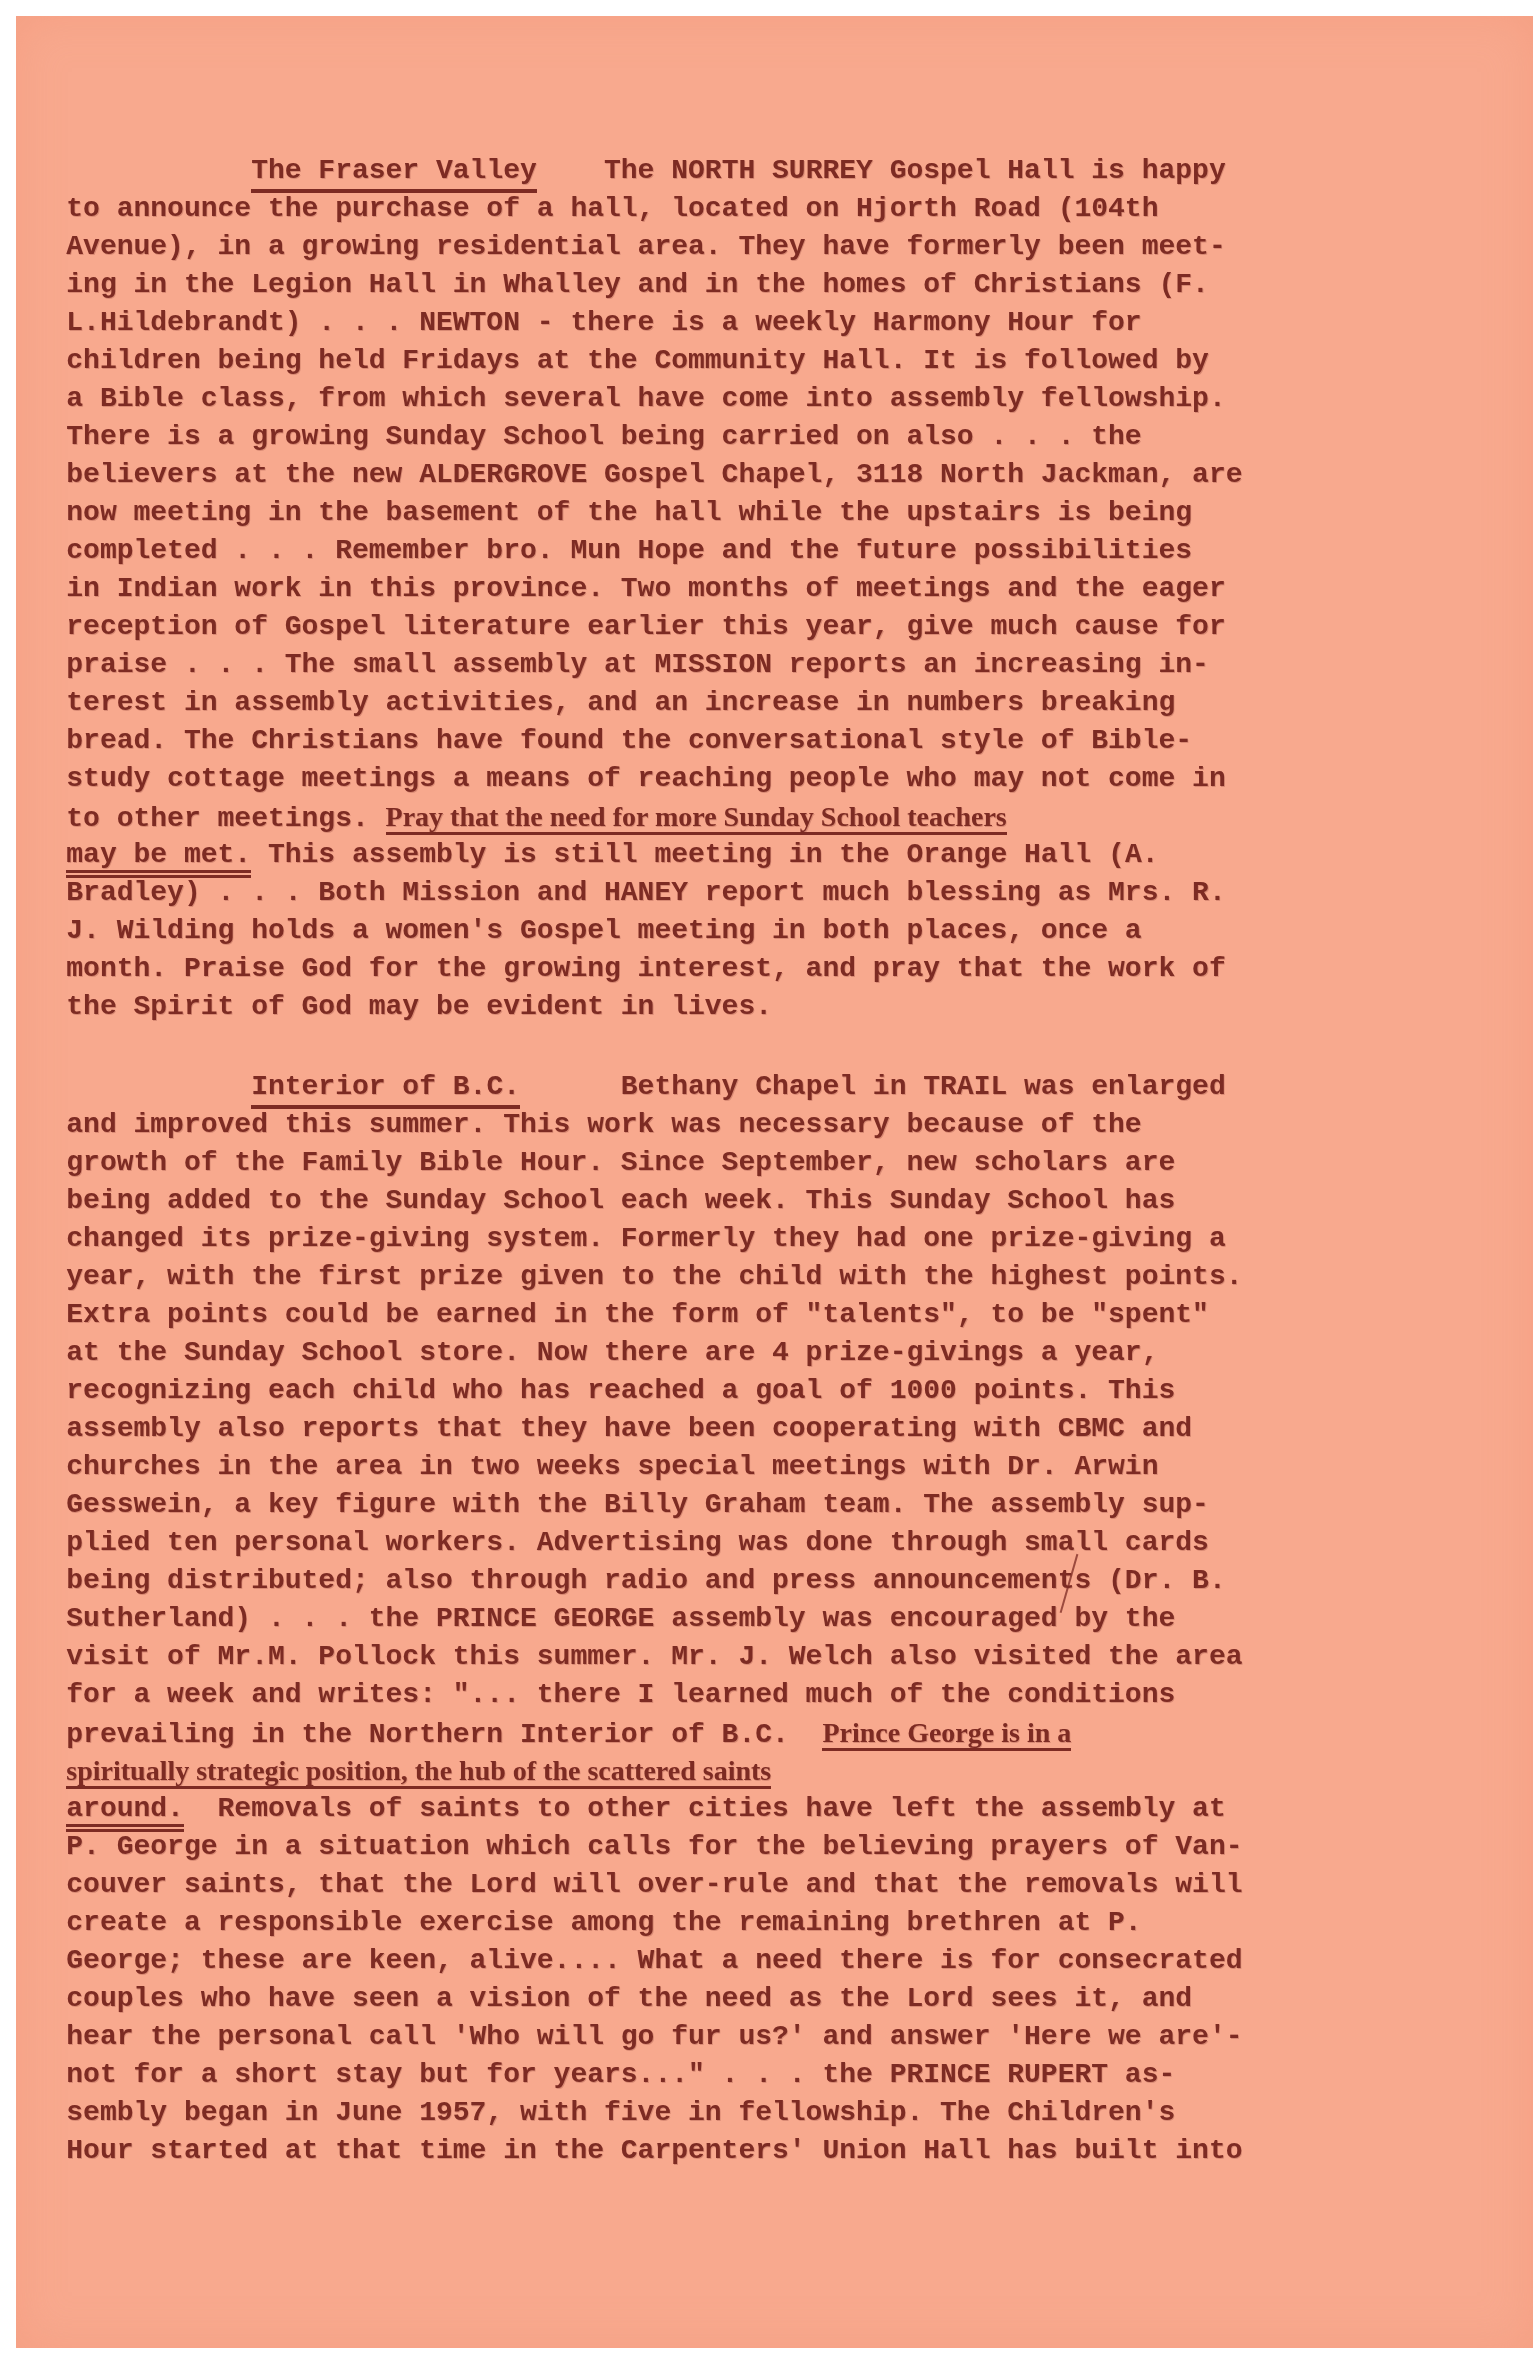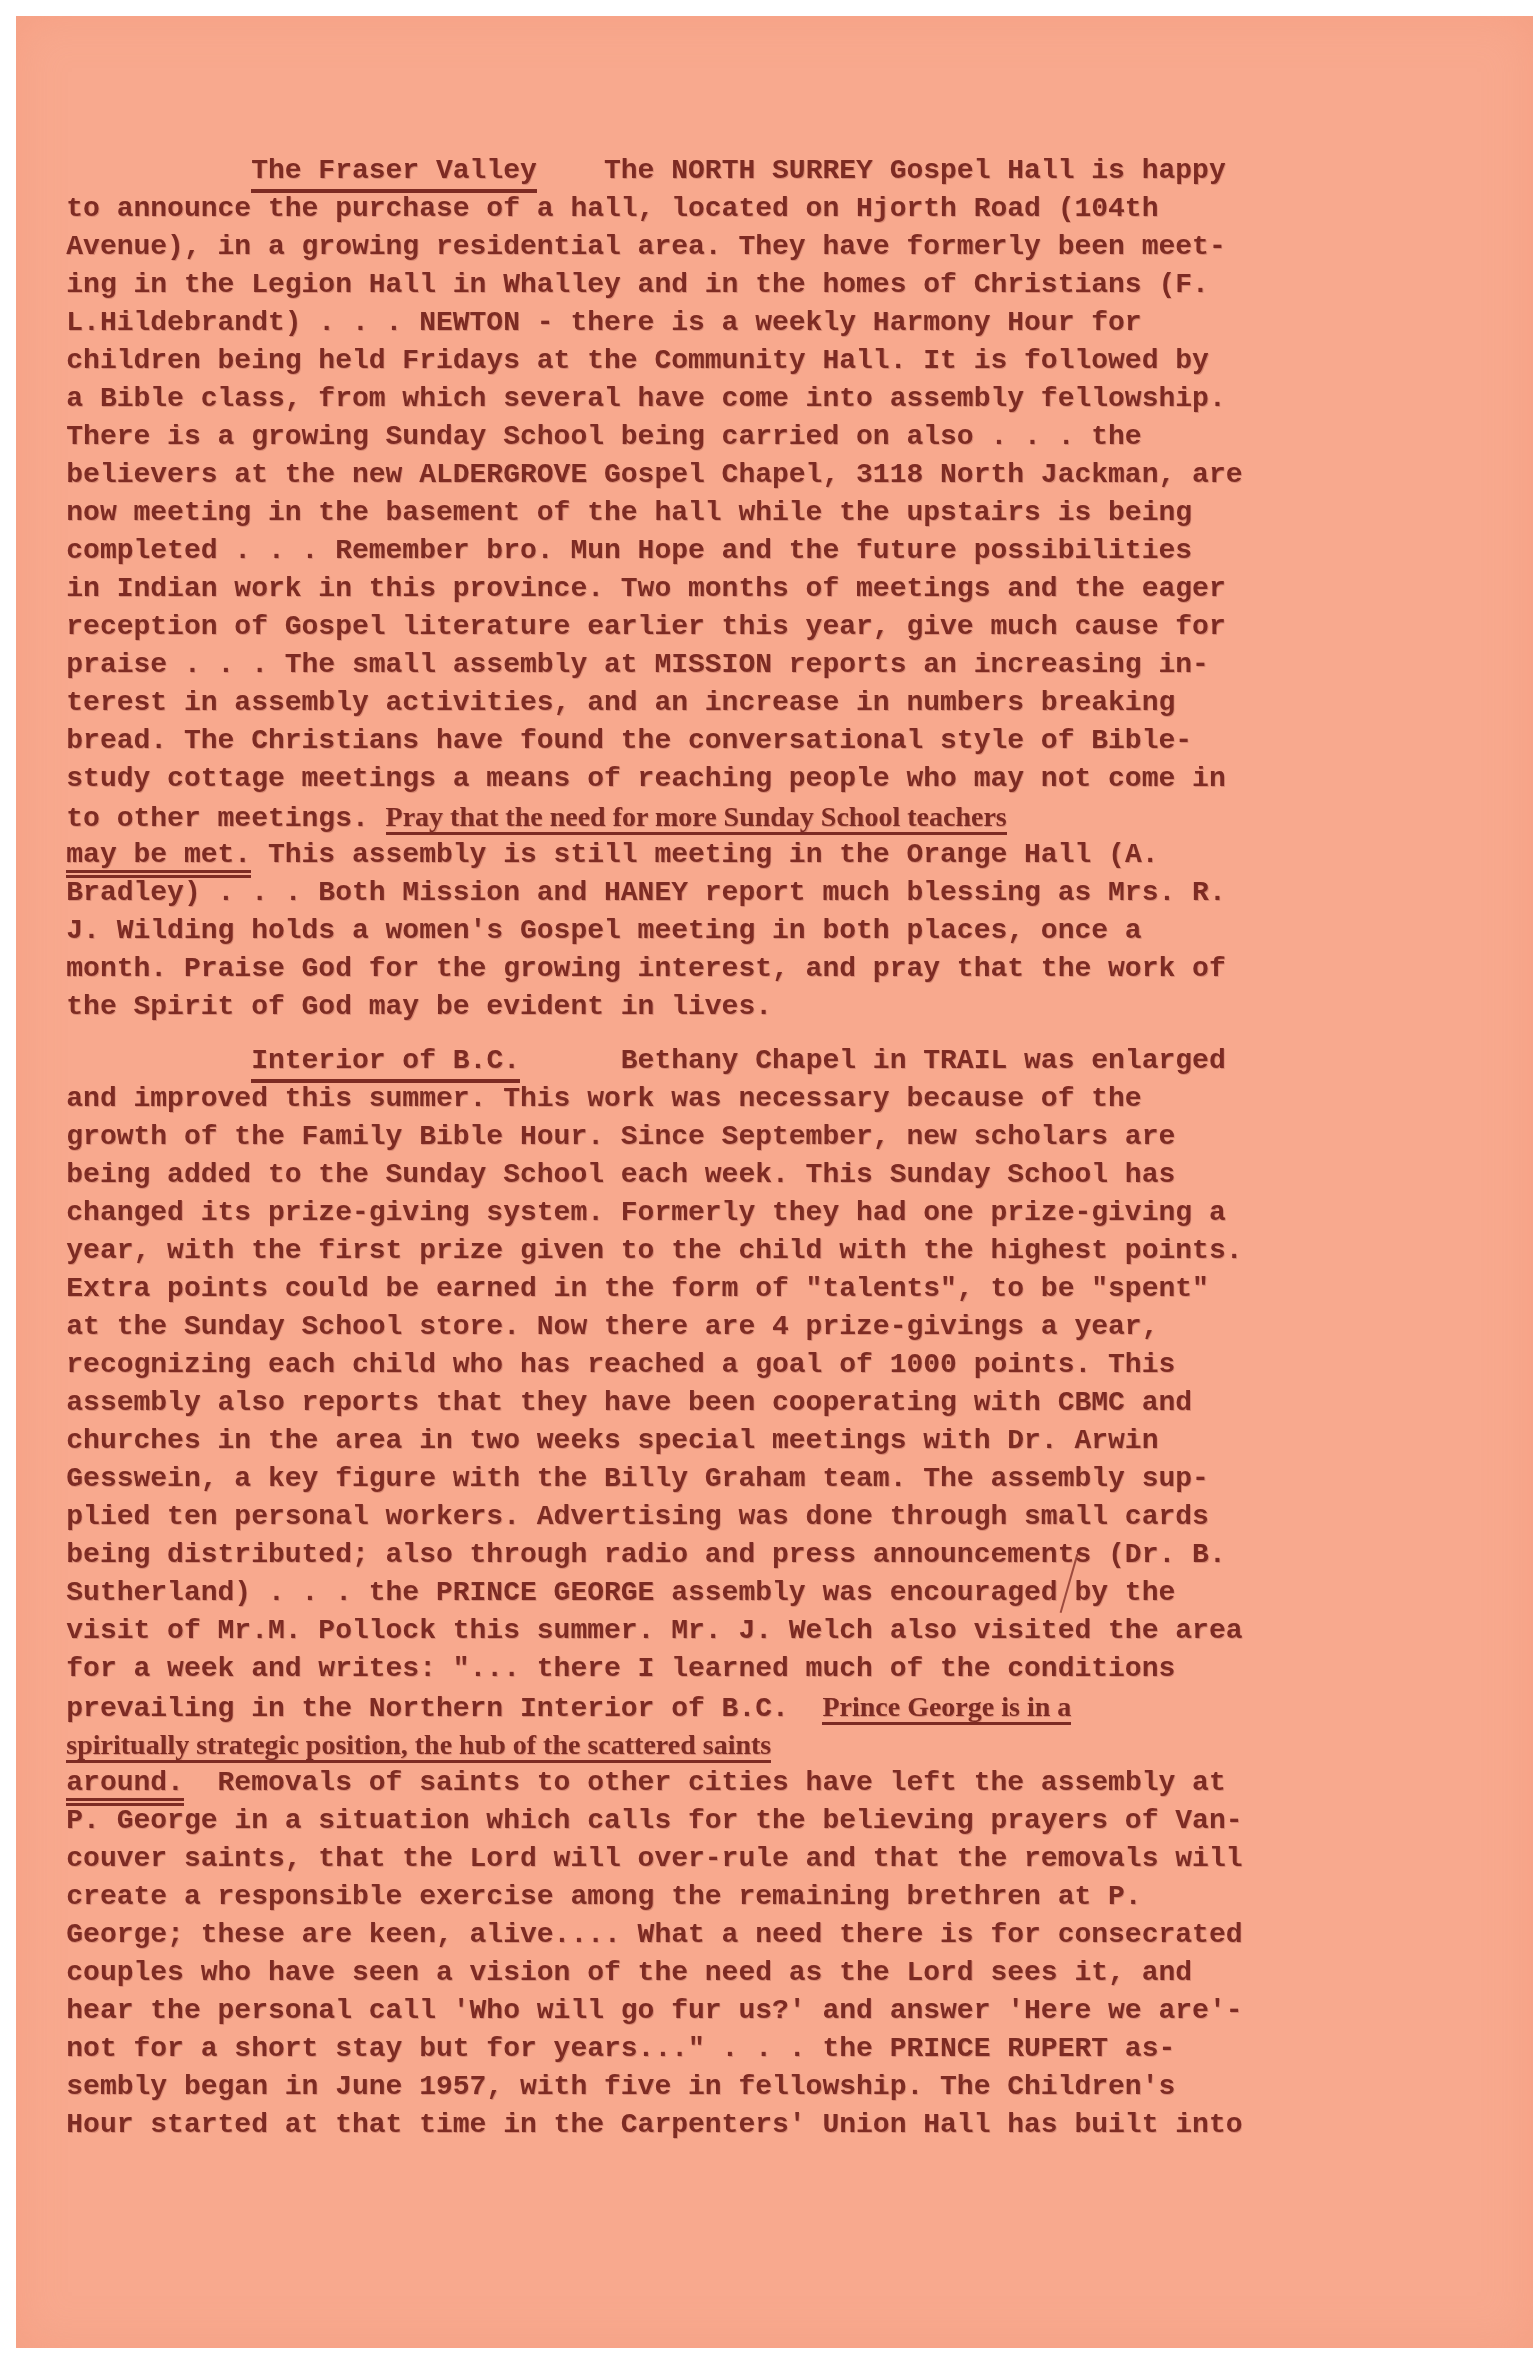--- a/index.html
+++ b/index.html
@@ -24,21 +24,21 @@
     left: 50px;
     top: 136px;
     font-family: "Liberation Mono", "DejaVu Sans Mono", monospace;
     font-size: 28px;
     line-height: 38px;
     font-weight: 700;
     color: #7d2b23;
     white-space: pre;
     text-shadow: 0.8px 0.8px 0 rgba(125,43,35,0.25);
   }
-  .para + .para { margin-top: 16px; }
+  .para + .para { margin-top: 42px; }
   .line { height: 38px; }
   .u-heading { border-bottom: 4.7px solid currentColor; padding-bottom: 2.3px; }
   .u-single  { border-bottom: 3.9px solid currentColor; font-family: Liberation Serif, serif; }
   .u-double  { border-bottom: 8.6px double currentColor; }
   .scratch {
     position: absolute;
     left: 1068px;
     top: 1553px;
     width: 2.3px;
     height: 61px;

